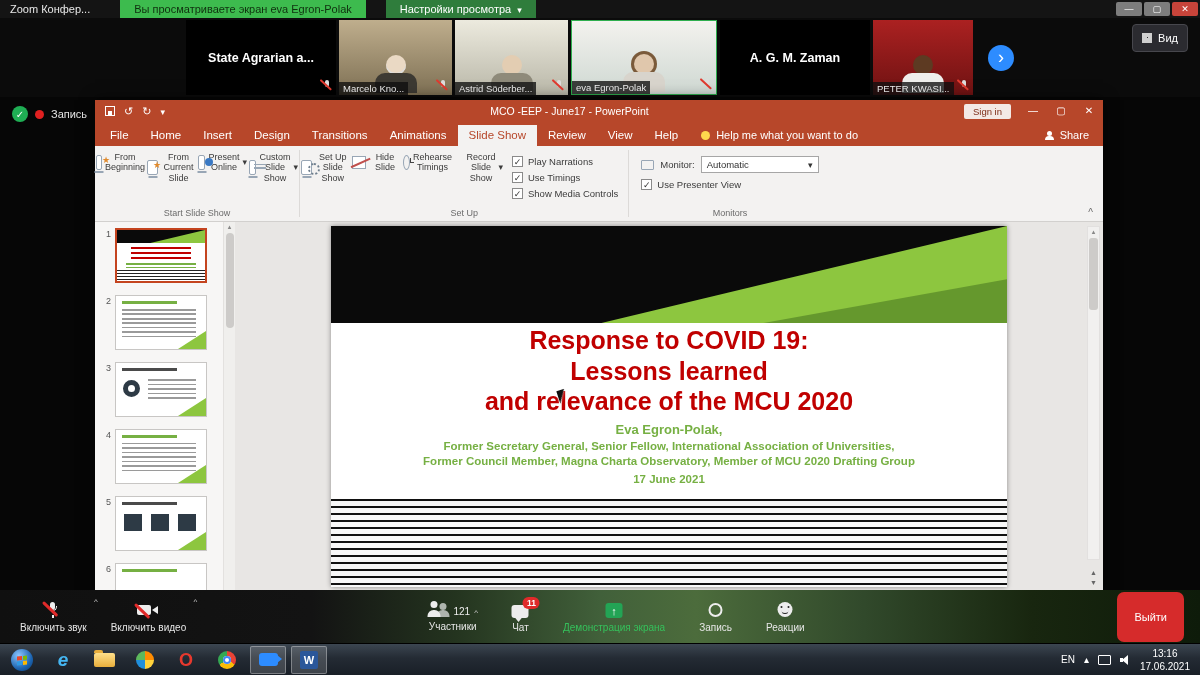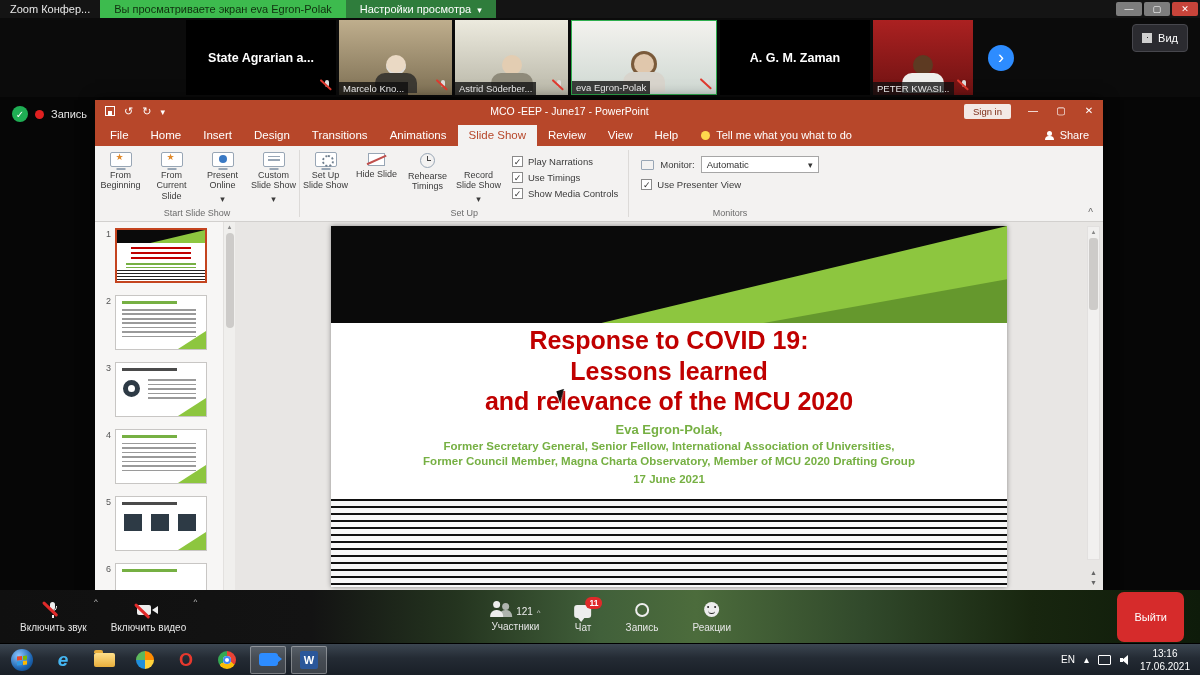--- a/index.html
+++ b/index.html
@@ -1,20 +1,20 @@
 <!DOCTYPE html>
 <html><head>
 <meta charset="utf-8">
 <style>
   *{margin:0;padding:0;box-sizing:border-box;}
   html,body{width:1200px;height:675px;overflow:hidden;background:#000;font-family:"Liberation Sans",sans-serif;}
   .screen{position:relative;width:1200px;height:675px;background:#060606;overflow:hidden;}
 
   
-  .topbar{position:absolute;top:0;left:0;width:100%;height:18px;background:#141414;display:flex;align-items:stretch;}
+  .topbar{position:absolute;top:0;left:0;width:100%;height:18px;background:#141414;display:flex;align-items:stretch;gap:20px;}
   .zoom-title{color:#e8e8e8;font-size:11px;line-height:18px;padding:0 10px;white-space:nowrap;}
   .banner{background:#3DBB4E;color:#10300f;font-size:11px;line-height:18px;padding:0 14px;white-space:nowrap;}
   .view-settings{background:#2f7d3c;color:#fff;font-size:11px;line-height:18px;padding:0 14px;display:flex;align-items:center;gap:6px;}
   .chev-dn::after{content:"▾";font-size:9px;}
   .win-controls{margin-left:auto;display:flex;align-items:center;gap:2px;padding-right:2px;}
   .wc{width:26px;height:14px;display:flex;align-items:center;justify-content:center;color:#fff;font-size:9px;border-radius:2px;}
   .wc.mn,.wc.mx{background:#7d7d7d;} .wc.cl{background:#c8443a;}
 
   
   .strip{position:absolute;top:18px;left:0;width:100%;height:79px;background:#0b0b0b;display:flex;align-items:center;justify-content:center;gap:3px;}
@@ -67,21 +67,21 @@
   .share-tab{margin-left:auto;display:flex;align-items:center;gap:6px;padding:0 14px 5px 0;font-size:11px;}
   .person-ic{width:9px;height:9px;position:relative;}
   .person-ic::before{content:"";position:absolute;left:2px;top:0;width:5px;height:5px;border-radius:50%;background:#fff;}
   .person-ic::after{content:"";position:absolute;left:0;bottom:0;width:9px;height:4px;border-radius:4px 4px 0 0;background:#fff;}
 
   .ribbon{height:76px;background:#f3f2f1;border-bottom:1px solid #d2d0ce;display:flex;position:relative;flex:0 0 auto;}
   .rgroup{display:flex;flex-direction:column;padding-top:2px;}
   .rbody{flex:1;display:flex;align-items:flex-start;}
   .rlabel{height:15px;font-size:9px;color:#6b6b6b;text-align:center;line-height:14px;}
   .rsep{width:1px;background:#dcdad8;margin:4px 0;}
-  .bigbtn{width:51px;display:flex;flex-direction:column;align-items:center;gap:3px;padding:4px 1px 0;font-size:9px;color:#3b3b3b;text-align:center;line-height:1.15;}
+  .bigbtn{width:51px;display:flex;flex-direction:row;align-items:center;gap:3px;padding:4px 1px 0;font-size:9px;color:#3b3b3b;text-align:center;line-height:1.15;}
   .mon{border:1.5px solid #98a6b5;background:#fff;border-radius:2px;width:22px;height:15px;position:relative;}
   .mon::after{content:"";position:absolute;left:50%;bottom:-4px;transform:translateX(-50%);width:9px;height:2px;background:#98a6b5;}
   .mon.star::before{content:"★";position:absolute;left:5px;top:-1px;color:#e08a2d;font-size:9px;}
   .mon.globe::before{content:"";position:absolute;left:6px;top:2px;width:8px;height:8px;border-radius:50%;background:#3a79c4;}
   .mon.listy::before{content:"";position:absolute;left:4px;top:3px;width:12px;height:7px;background:repeating-linear-gradient(180deg,#98a6b5 0 1.5px,transparent 1.5px 3.5px);}
   .mon.gear::before{content:"";position:absolute;left:6px;top:2px;width:8px;height:8px;border:2px dotted #6f7f8e;border-radius:50%;}
   .mon.rec::before{content:"";position:absolute;left:7px;top:3.5px;width:7px;height:7px;border-radius:50%;background:#c0392b;}
   .hslide{width:17px;height:13px;background:#fff;border:1.5px solid #98a6b5;position:relative;margin-top:1px;}
   .hslide::after{content:"";position:absolute;left:-3px;top:5px;width:21px;height:1.5px;background:#c0504d;transform:rotate(-24deg);}
   .clk{width:15px;height:15px;border:1.5px solid #98a6b5;border-radius:50%;position:relative;margin-top:1px;}
@@ -291,21 +291,21 @@
       <div class="tab">Insert</div>
       <div class="tab">Design</div>
       <div class="tab">Transitions</div>
       <div class="tab">Animations</div>
       <div class="tab active">Slide Show</div>
       <div class="tab">Review</div>
       <div class="tab">View</div>
       <div class="tab">Help</div>
       <div class="tellme">
         <span class="bulb"></span>
-        <span>Tell me what you what to do</span>
+        <span>Help me what you want to do</span>
       </div>
       <div class="share-tab">
         <span class="person-ic"></span>
         <span>Share</span>
       </div>
     </div>
 
     <div class="ribbon">
       <div class="rgroup">
         <div class="rbody">
@@ -513,20 +513,26 @@
       <div class="zbtn">
         <span class="icw">
             <span class="chat2">
               <span class="badge">11</span>
             </span>
           </span>
         <span>Чат</span>
       </div>
       <div class="zbtn">
         <span class="icw">
+            <span class="shr"></span>
+          </span>
+        <span class="share-lbl">Демонстрация экрана</span>
+      </div>
+      <div class="zbtn">
+        <span class="icw">
             <span class="rec2"></span>
           </span>
         <span>Запись</span>
       </div>
       <div class="zbtn">
         <span class="icw">
             <span class="smile"></span>
           </span>
         <span>Реакции</span>
       </div>

